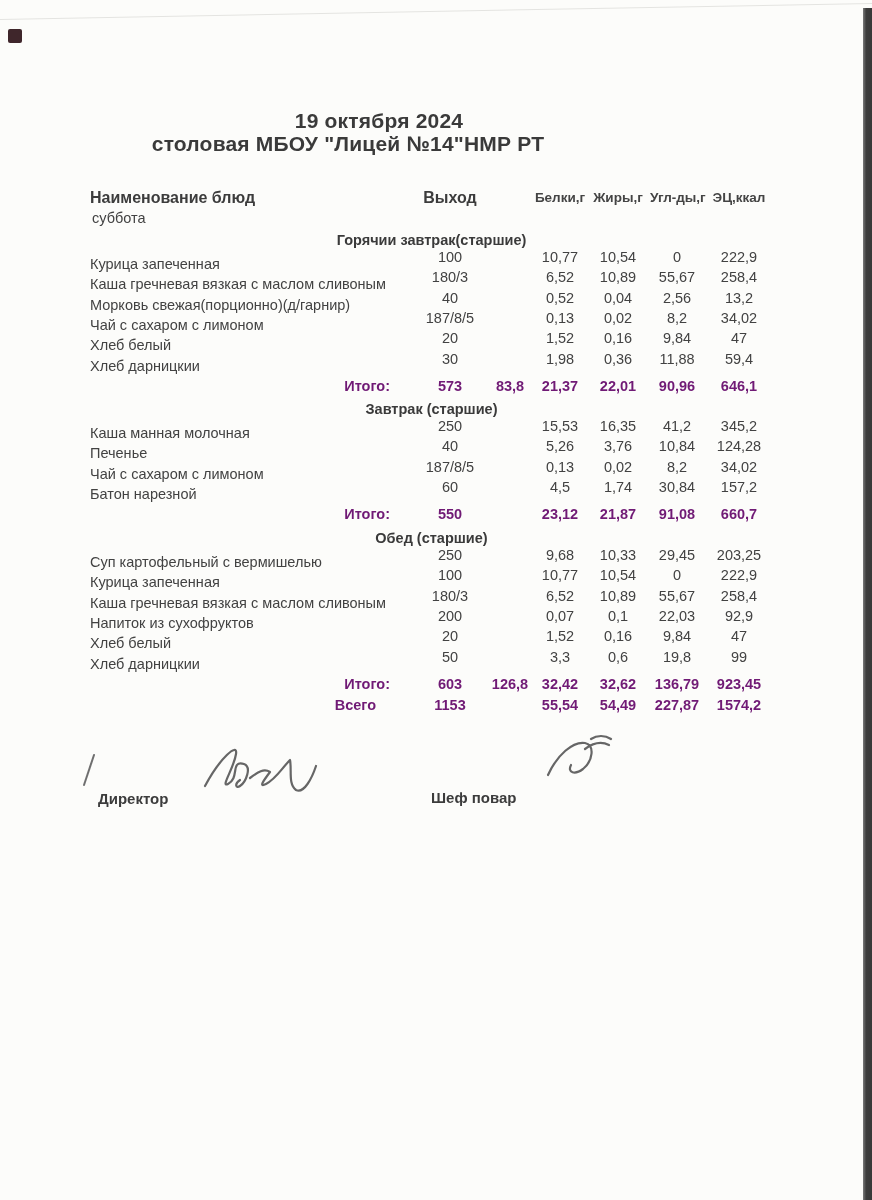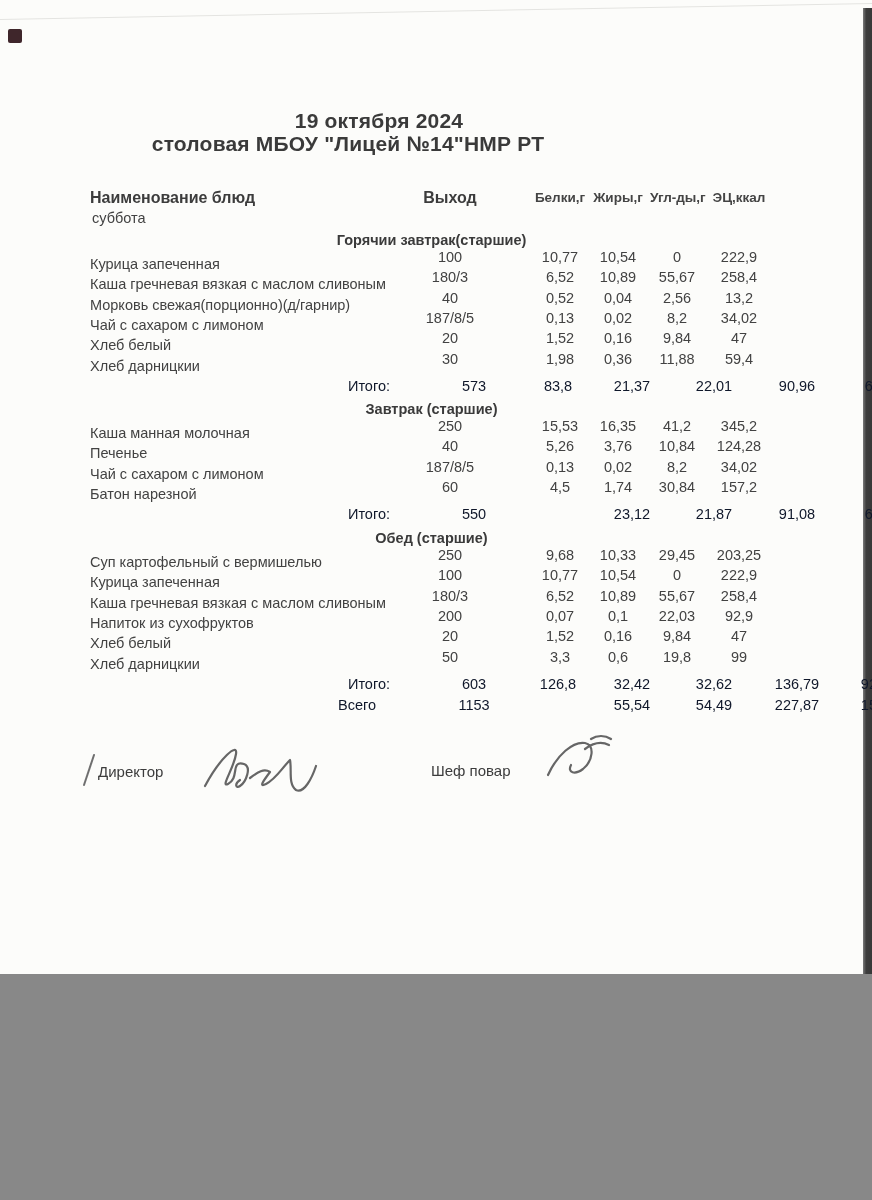--- a/index.html
+++ b/index.html
@@ -1,18 +1,18 @@
 <!DOCTYPE html>
 <html><head>
 <meta charset="utf-8">
 <style>
   html,body{margin:0;padding:0;background:#888;}
   .page{
     position:relative;
-    width:872px;height:974px;
+    width:872px;height:1200px;
     margin:0 auto;
     background:#fcfcfa;
     overflow:hidden;
     font-family:"Liberation Sans", sans-serif;
     color:#424242;
   }
   
   .paper-edge-line{
     position:absolute;left:-4px;top:19px;width:884px;height:1px;
     background:#e4e4e1;transform:rotate(-1.05deg);transform-origin:left center;
@@ -41,24 +41,24 @@
   .trow>div{overflow:visible;}
   .c-name{text-align:left;padding-left:2px;}
   .c-val{text-align:center;}
   .shift{position:relative;top:-7px;}
   .header-row{position:absolute;left:88px;top:187px;width:686px;}
   .header-row .c-name,.header-row .c-vyhod{font-weight:bold;font-size:16px;color:#3c3c3c;}
   .header-row .c-nut{font-weight:bold;font-size:13.5px;color:#444;}
   .day-label{position:absolute;left:92px;top:210px;font-size:14.5px;}
   .section{position:absolute;left:88px;width:686px;}
   .section-title{font-weight:bold;font-size:14.5px;height:21.5px;color:#3a3a3a;padding-left:1px;line-height:19px;text-align:center;}
-  .total-row{font-weight:normal;color:#0f172a;gap:24px;}
+  .total-row{font-weight:bold;color:#701a75;}
   .total-label{text-align:right;padding-right:24px;}
   
-  .footer-label{position:absolute;font-weight:normal;font-size:15px;color:#3c3c3c;}
+  .footer-label{position:absolute;font-weight:bold;font-size:15px;color:#3c3c3c;margin-top:27px;}
   .sig{position:absolute;}
   .sig path{fill:none;stroke:#666;stroke-width:2.2;stroke-linecap:round;stroke-linejoin:round;}
   .slash path{fill:none;stroke:#6e6e6e;stroke-width:2;stroke-linecap:round;}
 </style>
 </head>
 <body>
 
 <div class="page">
 
   <div class="paper-edge-line"></div>

